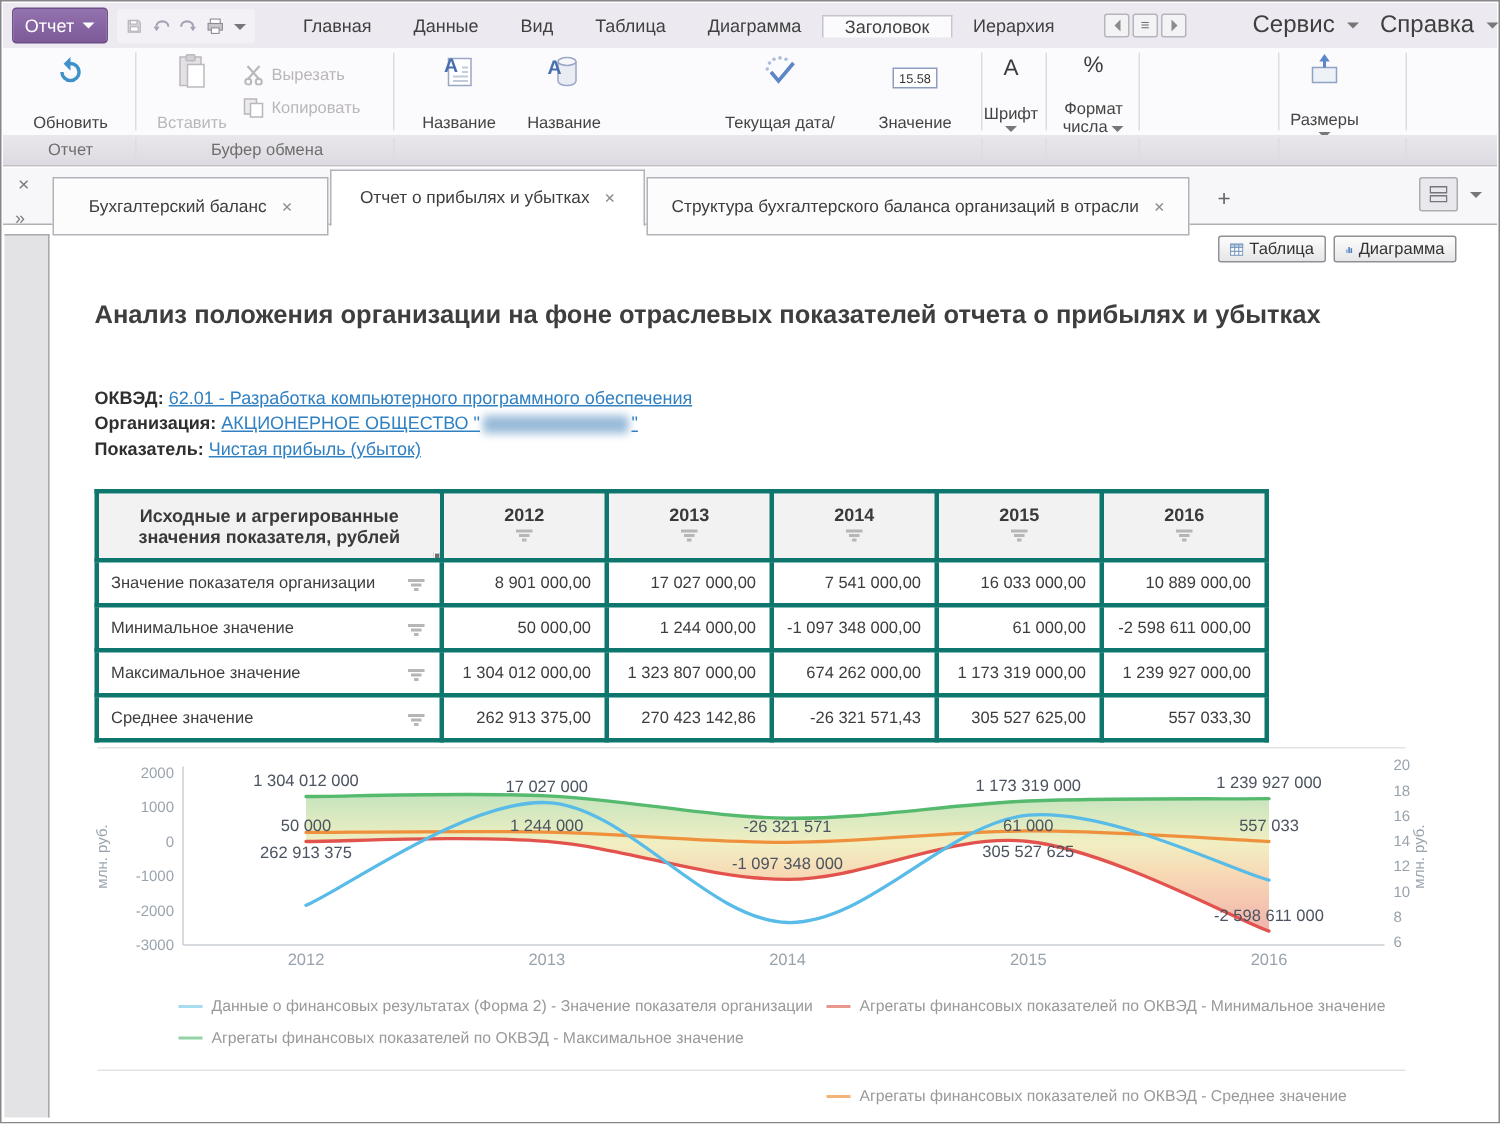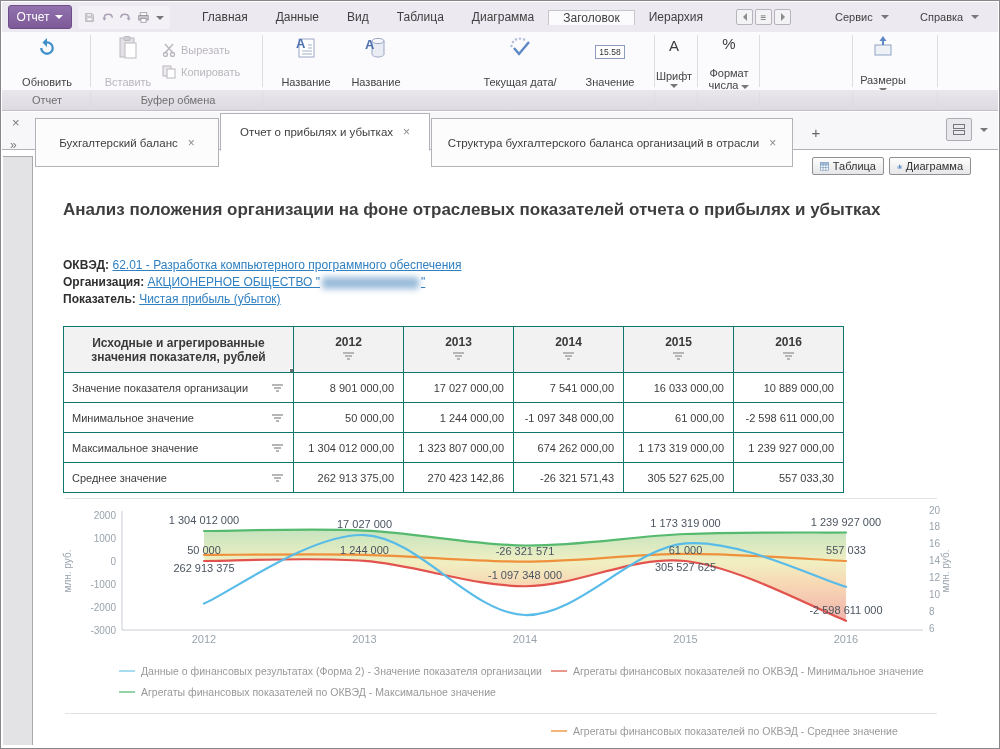--- a/index.html
+++ b/index.html
@@ -18,21 +18,21 @@
     display:flex;align-items:center;gap:7px;padding:0 6px}
   .qicon{width:15px;height:15px;display:inline-block}
   .rtabs{position:absolute;left:186px;top:0;height:30px;display:flex;align-items:center}
   .rtab{padding:0 14px;font-size:12px;color:#3f3f3f;display:flex;align-items:center;cursor:default}
   .rtab.active{background:#fbfafc;border:1px solid #c7c4ca;border-bottom:none;margin-bottom:-1px;z-index:5}
   .nav3{position:absolute;left:734px;top:7px;display:flex;gap:2px}
   .nav3 .nbtn{width:17px;height:16px;border:1px solid #b7b5bb;background:#f3f2f4;border-radius:2px;
     display:flex;align-items:center;justify-content:center;font-size:10px;color:#6d6d6d}
   .tri-l{width:0;height:0;border-top:4px solid transparent;border-bottom:4px solid transparent;border-right:4px solid #8b8b8b}
   .tri-r{width:0;height:0;border-top:4px solid transparent;border-bottom:4px solid transparent;border-left:4px solid #8b8b8b}
-  .topmenu{position:absolute;top:0;height:30px;display:flex;align-items:center;gap:8px;font-size:11px;color:#3f3f3f}
+  .topmenu{position:absolute;top:0;height:30px;display:flex;align-items:center;gap:8px;font-size:16px;color:#3f3f3f}
   #menu-service{left:833px}#menu-help{left:918px}
 
   
   .ribbon{position:absolute;left:1px;top:31px;right:1px;height:58px;background:#fbfafc}
   .rsep{position:absolute;top:3px;bottom:3px;width:1px;background:#dedbe1}
   .rbtn{position:absolute;top:2px;height:54px;display:flex;flex-direction:column;align-items:center;font-size:11px;color:#444;text-align:center;cursor:default}
   .rbtn .ric{height:26px;margin-top:2px;display:flex;align-items:center;justify-content:center}
   .rbtn .rlbl{line-height:12px;margin-top:16px}
   .rbtn.dis{color:#b9b6bc}
   .sbtn{position:absolute;height:20px;display:flex;align-items:center;gap:5px;font-size:11px;color:#b9b6bc}
@@ -42,21 +42,21 @@
 
   
   .glabels{position:absolute;left:1px;top:89px;right:1px;height:21px;
     background:linear-gradient(#e9e7ec,#dddbe1);border-bottom:1px solid #c2bfc6}
   .glabel{position:absolute;top:0;height:20px;line-height:20px;text-align:center;font-size:11px;color:#6e6e6e}
 
   
   .tabbar{position:absolute;left:1px;top:111px;right:1px;height:38px;background:#f7f6f8;border-bottom:1px solid #b2b0b6}
   .closex{position:absolute;left:10px;top:4px;font-size:13px;color:#7a7a7a;line-height:13px}
   .chevrons{position:absolute;left:8px;top:26px;font-size:12px;color:#7a7a7a}
-  .dtab{position:absolute;top:6px;height:49px;background:#fcfcfd;border:1px solid #b4b2b8;
+  .dtab{position:absolute;top:6px;height:39px;background:#fcfcfd;border:1px solid #b4b2b8;
     display:flex;align-items:center;justify-content:center;gap:10px;font-size:11.5px;color:#3d3d3d}
   .dtab.active{top:1px;height:38px;background:#fff;border-bottom:1px solid #fff;z-index:3}
   .dtab .x{color:#8a8a8a;font-size:12px}
   .plusbtn{position:absolute;left:802px;top:10px;width:24px;height:22px;font-size:15px;color:#666;text-align:center;line-height:22px}
   .layoutbtn{position:absolute;left:944px;top:6px;width:26px;height:23px;background:#e9e8ec;border:1px solid #aeacb2;border-radius:2px;
     display:flex;align-items:center;justify-content:center}
   .layout-caret{position:absolute;left:978px;top:16px}
 
   
   .leftstrip{position:absolute;left:2px;top:155px;bottom:3px;width:30px;background:#e3e3e6;border-right:1px solid #a9a8ad;border-top:1px solid #a9a8ad}
@@ -65,21 +65,21 @@
   #btn-table{left:811px;width:72px}
   #btn-chart{left:888px;width:82px}
   .page-title{position:absolute;left:62px;top:197px;width:860px;font-size:17px;font-weight:bold;color:#3e3e3e;line-height:24px}
   .fieldline{position:absolute;left:62px;font-size:12px;color:#2f2f2f}
   .fieldline b{font-weight:bold}
   .fieldline a{color:#3080c2;text-decoration:underline;cursor:pointer}
   .redacted{display:inline-block;width:97px;height:12px;background:#6d9ec9;filter:blur(3px);opacity:.7;border-radius:2px;vertical-align:middle;margin:0 2px}
 
   
   table.rep{position:absolute;left:62px;top:325px;border-collapse:collapse;table-layout:fixed;width:780px;font-size:11px;color:#3d3d3d;background:#fff}
-  table.rep td,table.rep th{border:1px solid #0f766e;overflow:hidden}
+  table.rep td,table.rep th{border:3px solid #0f766e;overflow:hidden}
   table.rep th{background:#f2f2f2;font-weight:bold;font-size:12px;color:#3a3a3a;height:46px;vertical-align:middle}
   th.corner{border:2px solid #7e7e7e;font-weight:normal;font-size:11.5px;color:#474747;position:relative}
   .handle{position:absolute;right:-1px;bottom:-1px;width:5px;height:5px;background:#6e6e6e;border:1px solid #fff}
   table.rep td{height:30px}
   td.rowlabel{padding-left:8px;position:relative}
   td.num{text-align:right;padding-right:9px}
   .filter-ic{display:inline-block;width:11px}
   .filter-ic i{display:block;height:2px;margin:0 auto 1px;background:#b6b6b6}
   .filter-ic i:nth-child(1){width:11px}.filter-ic i:nth-child(2){width:7px}.filter-ic i:nth-child(3){width:3px}
   th .filter-ic{margin-top:3px}

